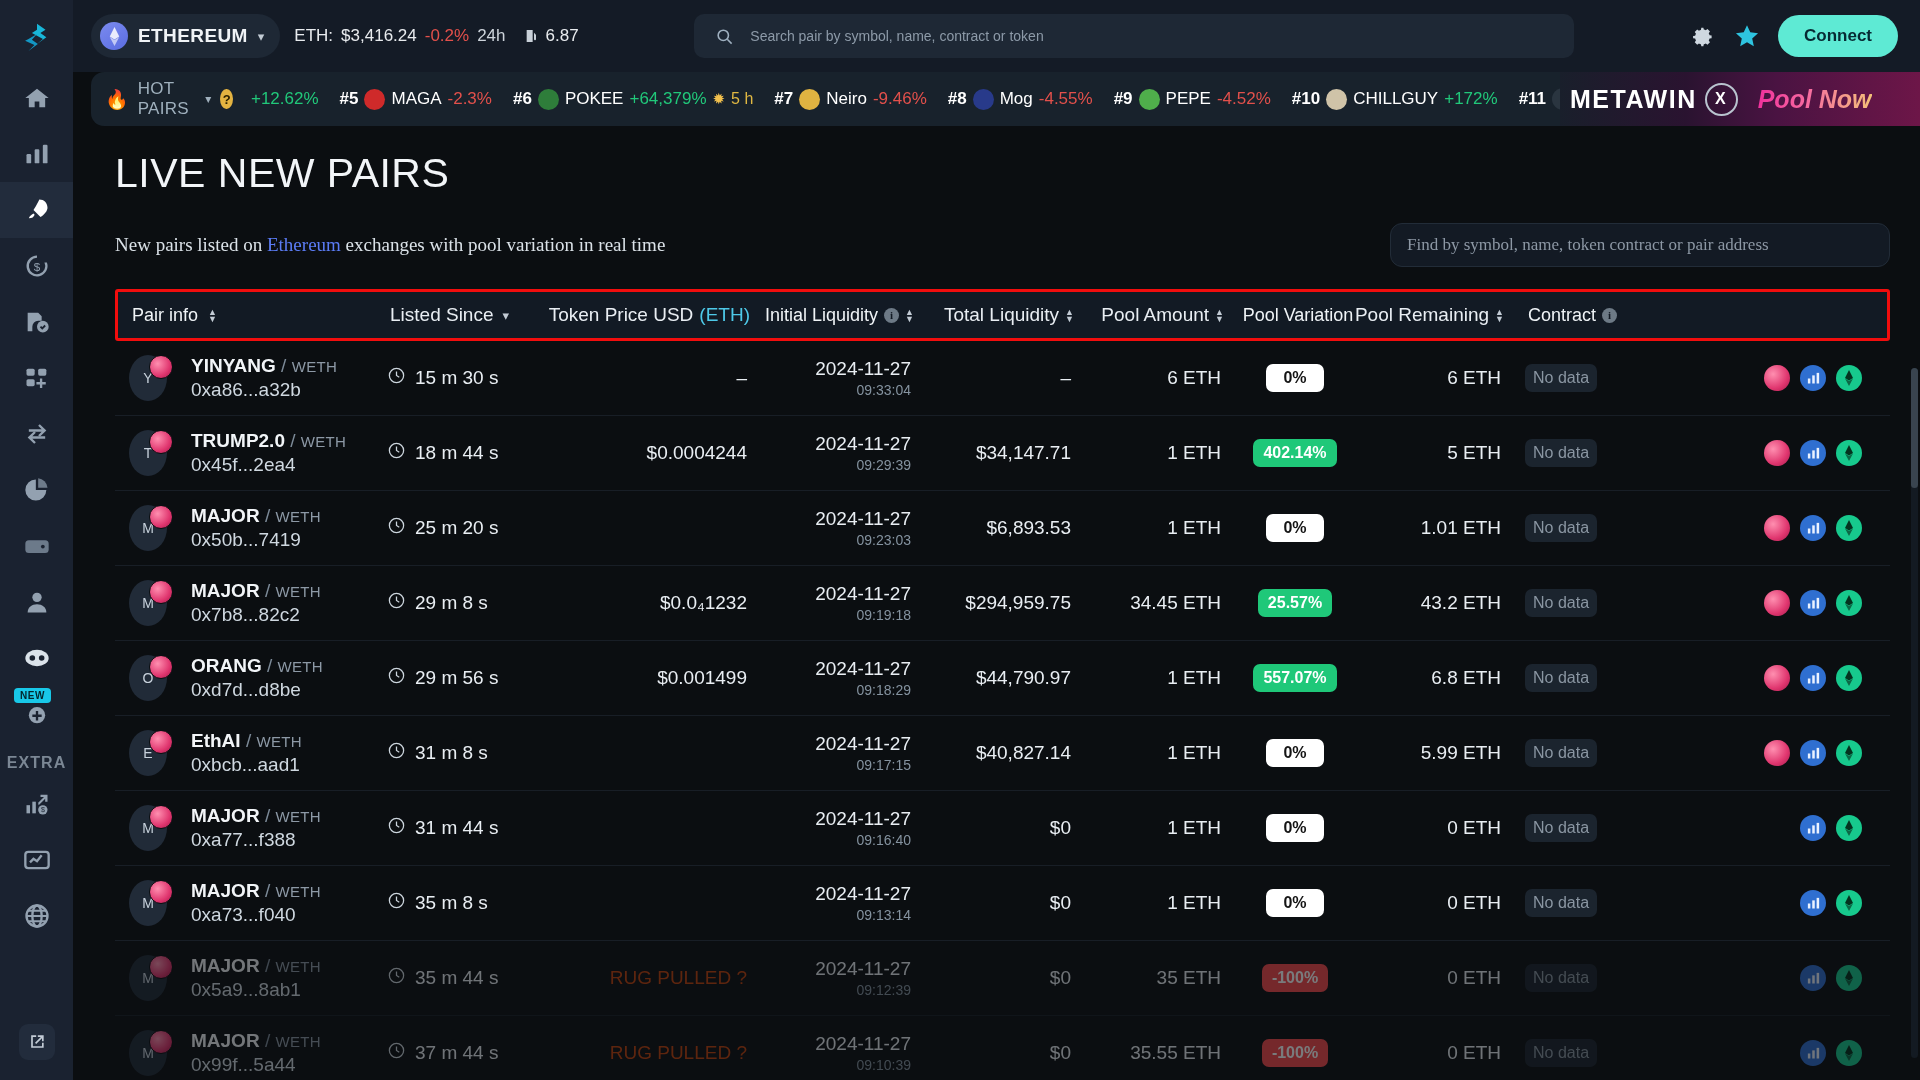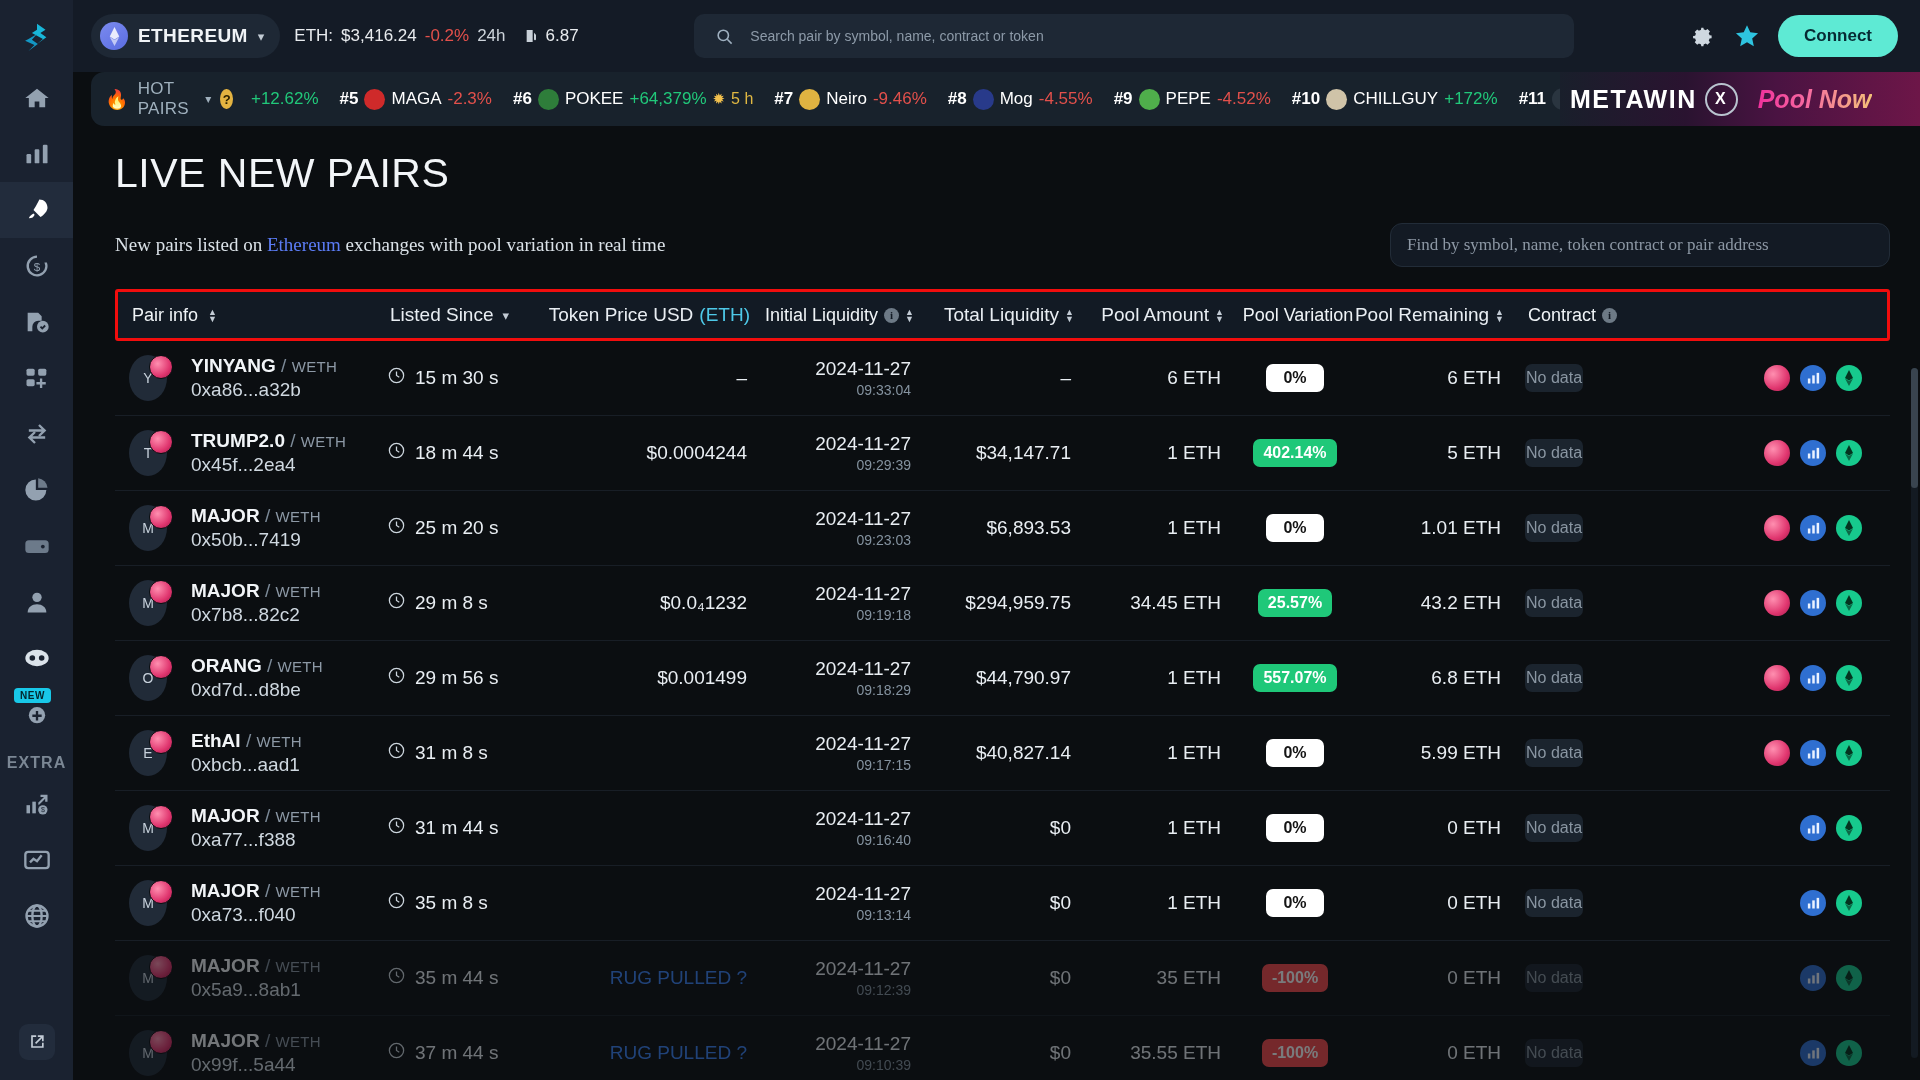--- a/index.html
+++ b/index.html
@@ -225,41 +225,41 @@
     min-width: 58px; height: 28px; border-radius: 7px;
     display: flex; align-items: center; justify-content: center;
     font-size: 16px; font-weight: 700; padding: 0 10px;
   }
   .chip.zero { background: #ffffff; color: #141414; }
   .chip.up   { background: #1fc879; color: #ffffff; }
   .chip.down { background: #f6484c; color: #ffffff; }
 
   .nodata {
     background: #1b242e; color: #8a96a2; font-size: 16px;
-    border-radius: 7px; padding: 5px 1px;
+    border-radius: 7px; padding: 5px 8px;
   }
   .rowic {
     width: 26px; height: 26px; border-radius: 50%;
     display: inline-flex; align-items: center; justify-content: center;
     font-size: 13px; font-weight: 700; color: #fff;
   }
   .ic-uni { background: radial-gradient(circle at 35% 35%,#ff8fb0,#e0366f 60%,#a3194a); }
   .ic-chart { background: #2f6fd0; }
   .ic-chart svg { width: 15px; height: 15px; fill: #eaf2ff; }
   .ic-scan { background: #17c98d; }
   .ic-scan svg { width: 14px; height: 16px; fill: #04331f; }
 
   .scrollbar {
     position: absolute; right: 2px; top: 368px; width: 7px; height: 690px;
     background: #131a22; border-radius: 4px;
   }
   .scrollbar .thumb {
     width: 7px; height: 120px; background: #39444f; border-radius: 4px;
   }
-  .rug { color: #3b82f6; font-size: 19px; }
+  .rug { color: #c2410c; font-size: 19px; }
 </style>
 </head>
 <body>
 
 <div class="app">
 
   <div class="sidebar">
     <div class="logo-box">
       <svg viewBox="0 0 40 40" width="34" height="34">
         <path d="M20 2 L30 9 L24 13 L31 18 L20 26 L27 20 L14 13 L20 9 Z" fill="#18b6d8"></path>

